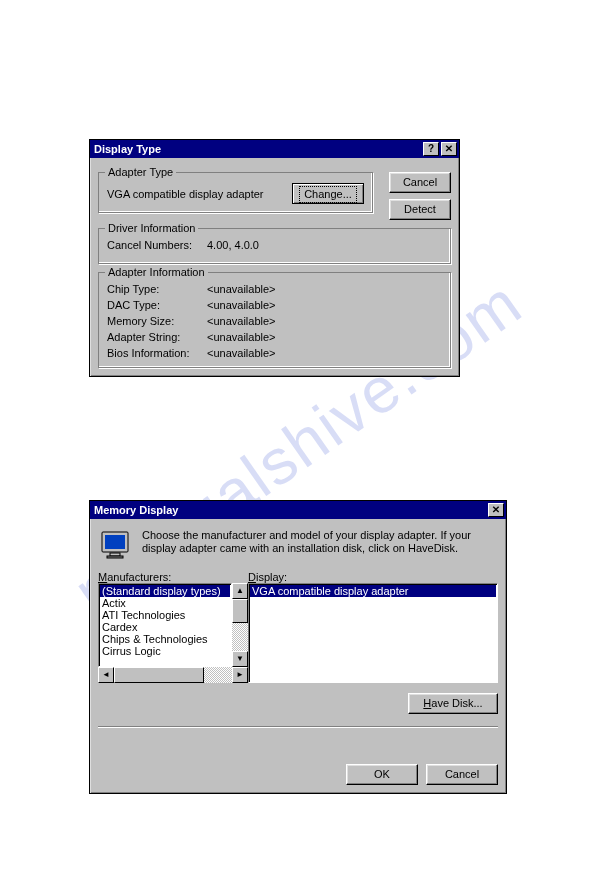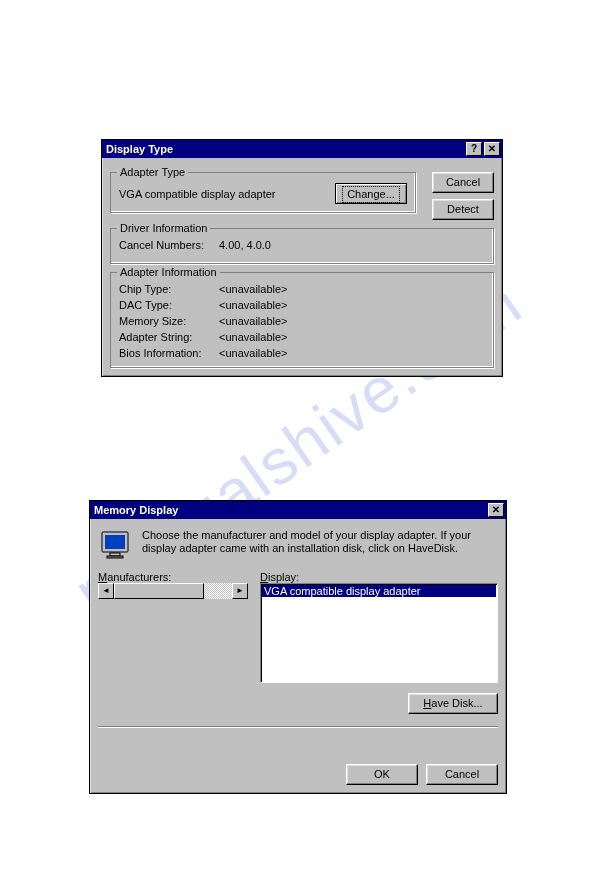--- a/index.html
+++ b/index.html
@@ -86,21 +86,21 @@
     height: 21px;
     line-height: 15px;
     font-size: 11px;
   }
   .btn.focus { border: 1px solid #000; box-shadow: inset 1px 1px 0 #fff, inset -1px -1px 0 #808080; }
   .btn.focus .dotted { border: 1px dotted #000; display: inline-block; padding: 0 4px; }
   .row { display: flex; }
   .label-col { width: 100px; }
   .info-row { margin-bottom: 4px; display: flex; }
   
-  #dlg1 { left: 89px; top: 139px; width: 402px; margin-left: 12px; }
+  #dlg1 { left: 89px; top: 139px; width: 371px; }
   #dlg1 .top-row { display: flex; gap: 16px; align-items: flex-start; }
   #dlg1 .adapter-box { flex: 1; }
   #dlg1 .side-btns { width: 62px; display: flex; flex-direction: column; gap: 6px; margin-top: 8px;}
   #dlg1 .side-btns .btn { width: 62px; }
   .underline { text-decoration: underline; }
   
   #dlg2 { left: 89px; top: 500px; width: 418px; }
   .intro { display: flex; gap: 10px; padding: 4px 2px; }
   .monitor-icon {
     width: 32px; height: 32px; flex-shrink: 0;
@@ -138,21 +138,21 @@
   .sb-track { flex: 1; background: repeating-conic-gradient(#c0c0c0 0 25%, #fff 0 50%) 0 0/2px 2px; position: relative;}
   .sb-thumb { position:absolute; left:0; right:0; background:#c0c0c0; border-top:1px solid #fff; border-left:1px solid #fff; border-right:1px solid #000; border-bottom:1px solid #000; }
   .scrollbar-h {
     height: 16px;
     display: flex;
   }
   .scrollbar-h .sb-btn { width: 16px; height: 16px; }
   .scrollbar-h .sb-track { flex: 1; position: relative; }
   .list-wrap { display:flex; }
   .list-col { display:flex; flex-direction:column; }
-  .dlg2-lists { display: flex; gap: 12px; margin-top: 6px;}
+  .dlg2-lists { display: flex; margin-top: 6px;}
   .dlg2-btns-bottom { display: flex; justify-content: flex-end; gap: 8px; margin-top: 36px; }
   .dlg2-btns-bottom .btn { width: 72px; }
   .have-disk-row { display:flex; justify-content:flex-end; margin-top:10px; }
   .have-disk-row .btn { width: 90px; }
 </style>
 </head>
 <body>
 
 <div class="watermark">manualshive.com</div>
 
@@ -225,20 +225,37 @@
         <rect x="7" y="27" width="16" height="2" fill="#808080" stroke="#000"></rect>
       </svg>
       <div style="line-height:13px;">Choose the manufacturer and model of your display adapter.  If your display adapter came with an installation disk, click on HaveDisk.</div>
     </div>
 
     <div class="dlg2-lists">
 
       <div style="width:150px;">
         <div><span class="underline">M</span><span>anufacturers:</span></div>
         <div class="list-col">
+          <div class="list-wrap">
+            <div class="listbox" id="mfr-list" style="width:134px;height:84px;">
+                <div class="item sel">(Standard display types)</div>
+                <div class="item">Actix</div>
+                <div class="item">ATI Technologies</div>
+                <div class="item">Cardex</div>
+                <div class="item">Chips &amp; Technologies</div>
+                <div class="item">Cirrus Logic</div>
+              </div>
+            <div class="scrollbar-v" style="height:84px;">
+              <div class="sb-btn">▲</div>
+              <div class="sb-track">
+                  <div class="sb-thumb" style="top:0;height:24px;"></div>
+                </div>
+              <div class="sb-btn">▼</div>
+            </div>
+          </div>
           <div class="scrollbar-h">
             <div class="sb-btn">◄</div>
             <div class="sb-track">
                 <div class="sb-thumb" style="left:0;width:90px;top:0;bottom:0;"></div>
               </div>
             <div class="sb-btn">►</div>
           </div>
         </div>
       </div>
 

